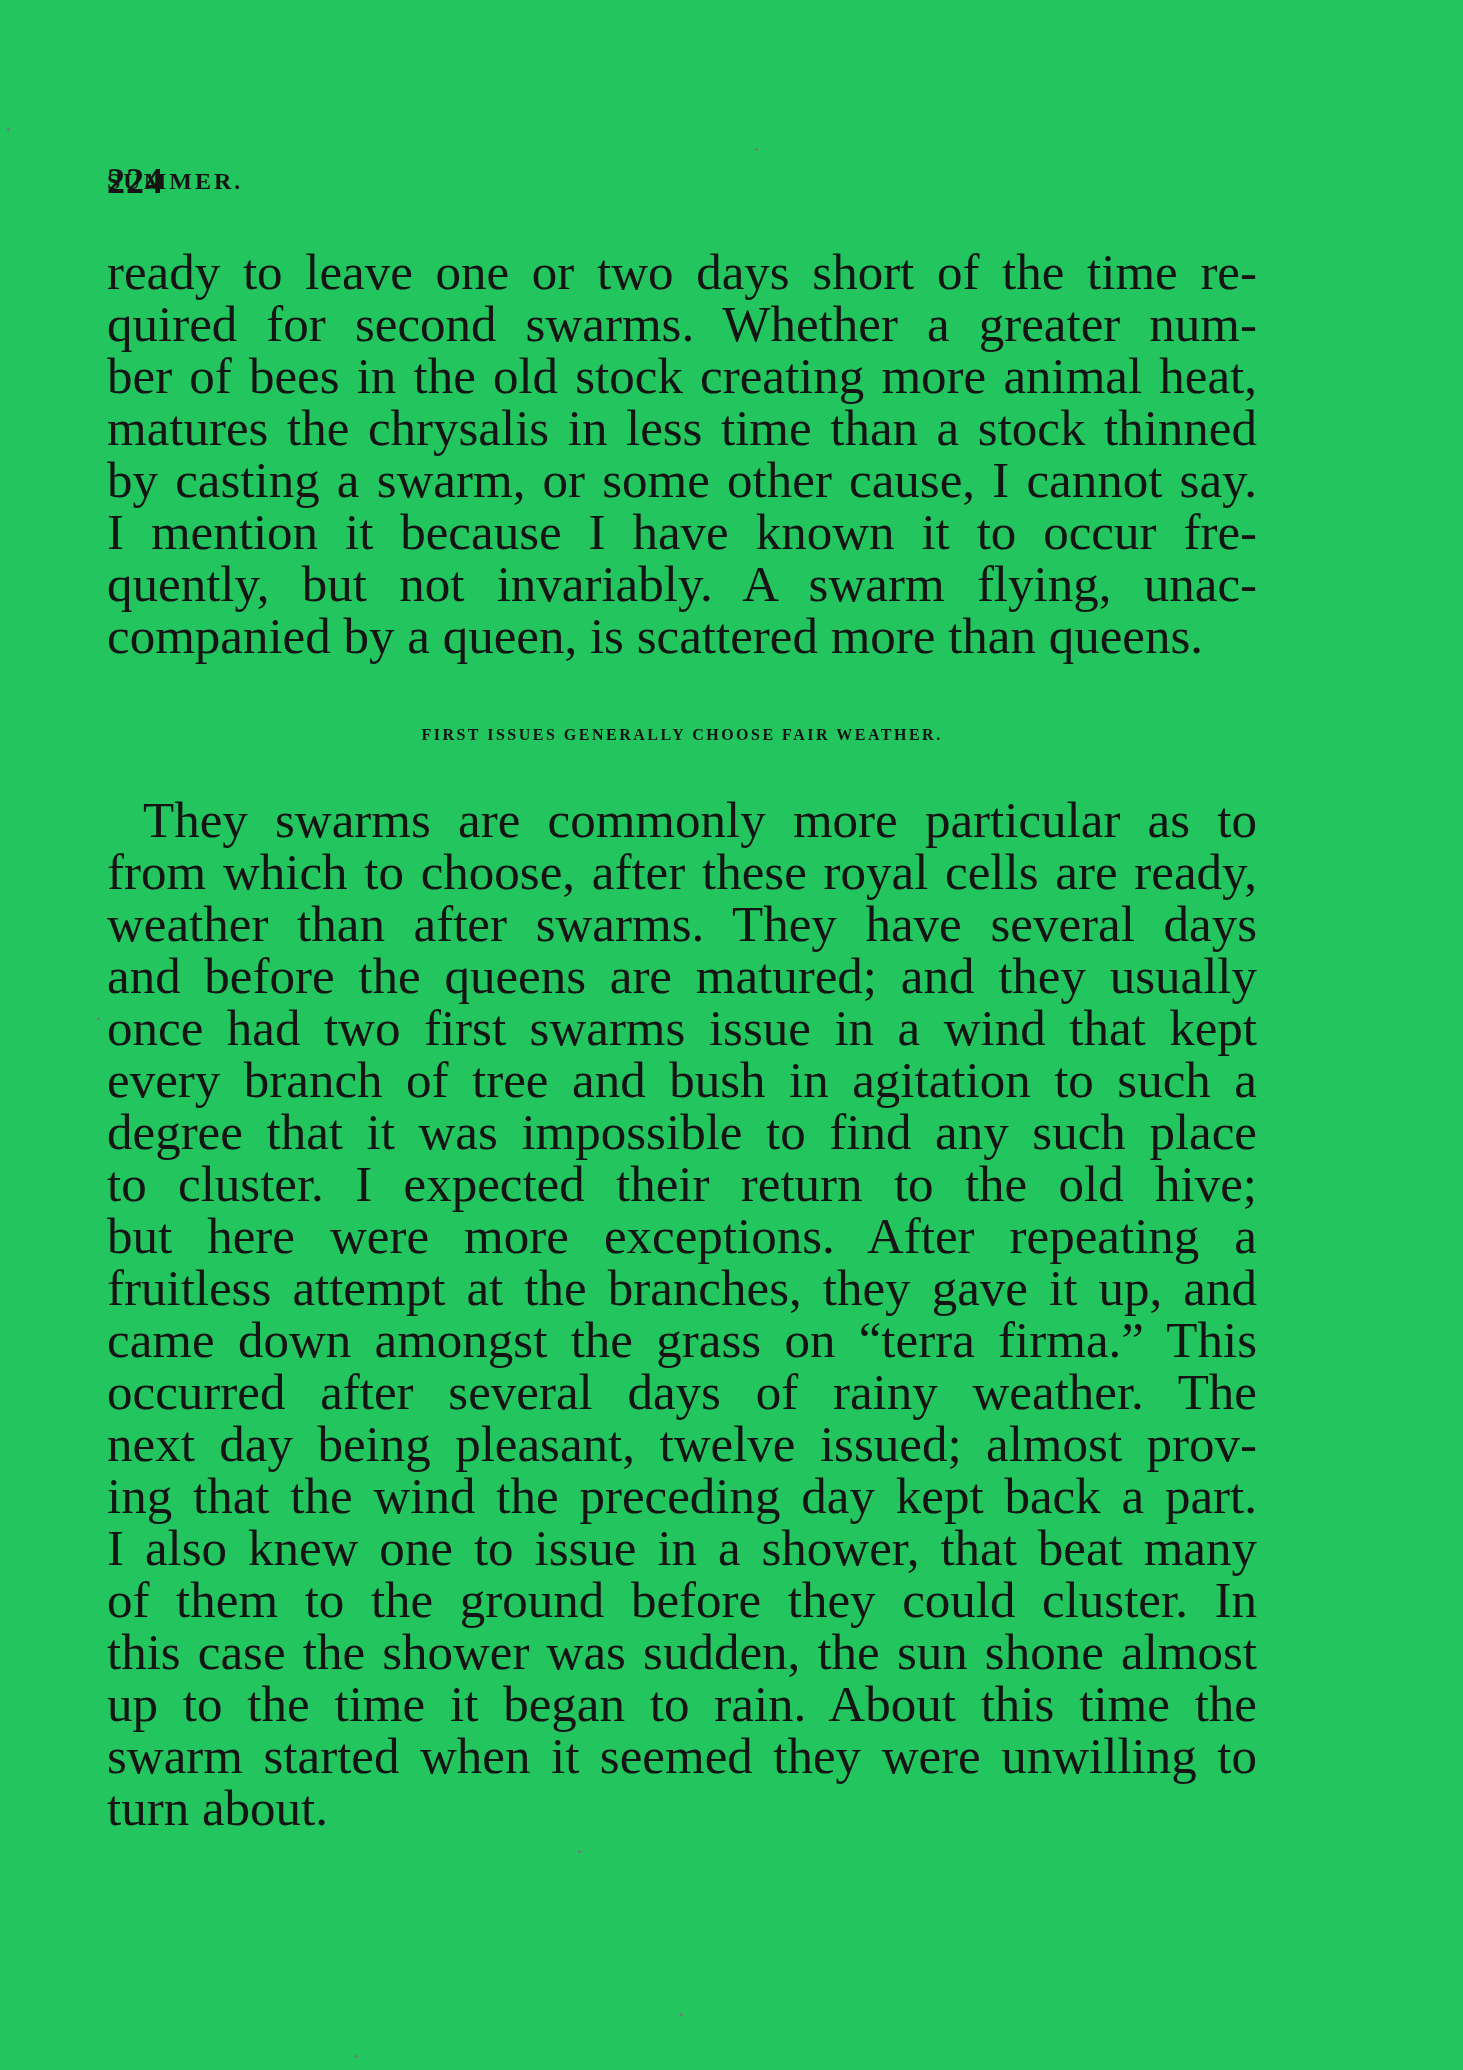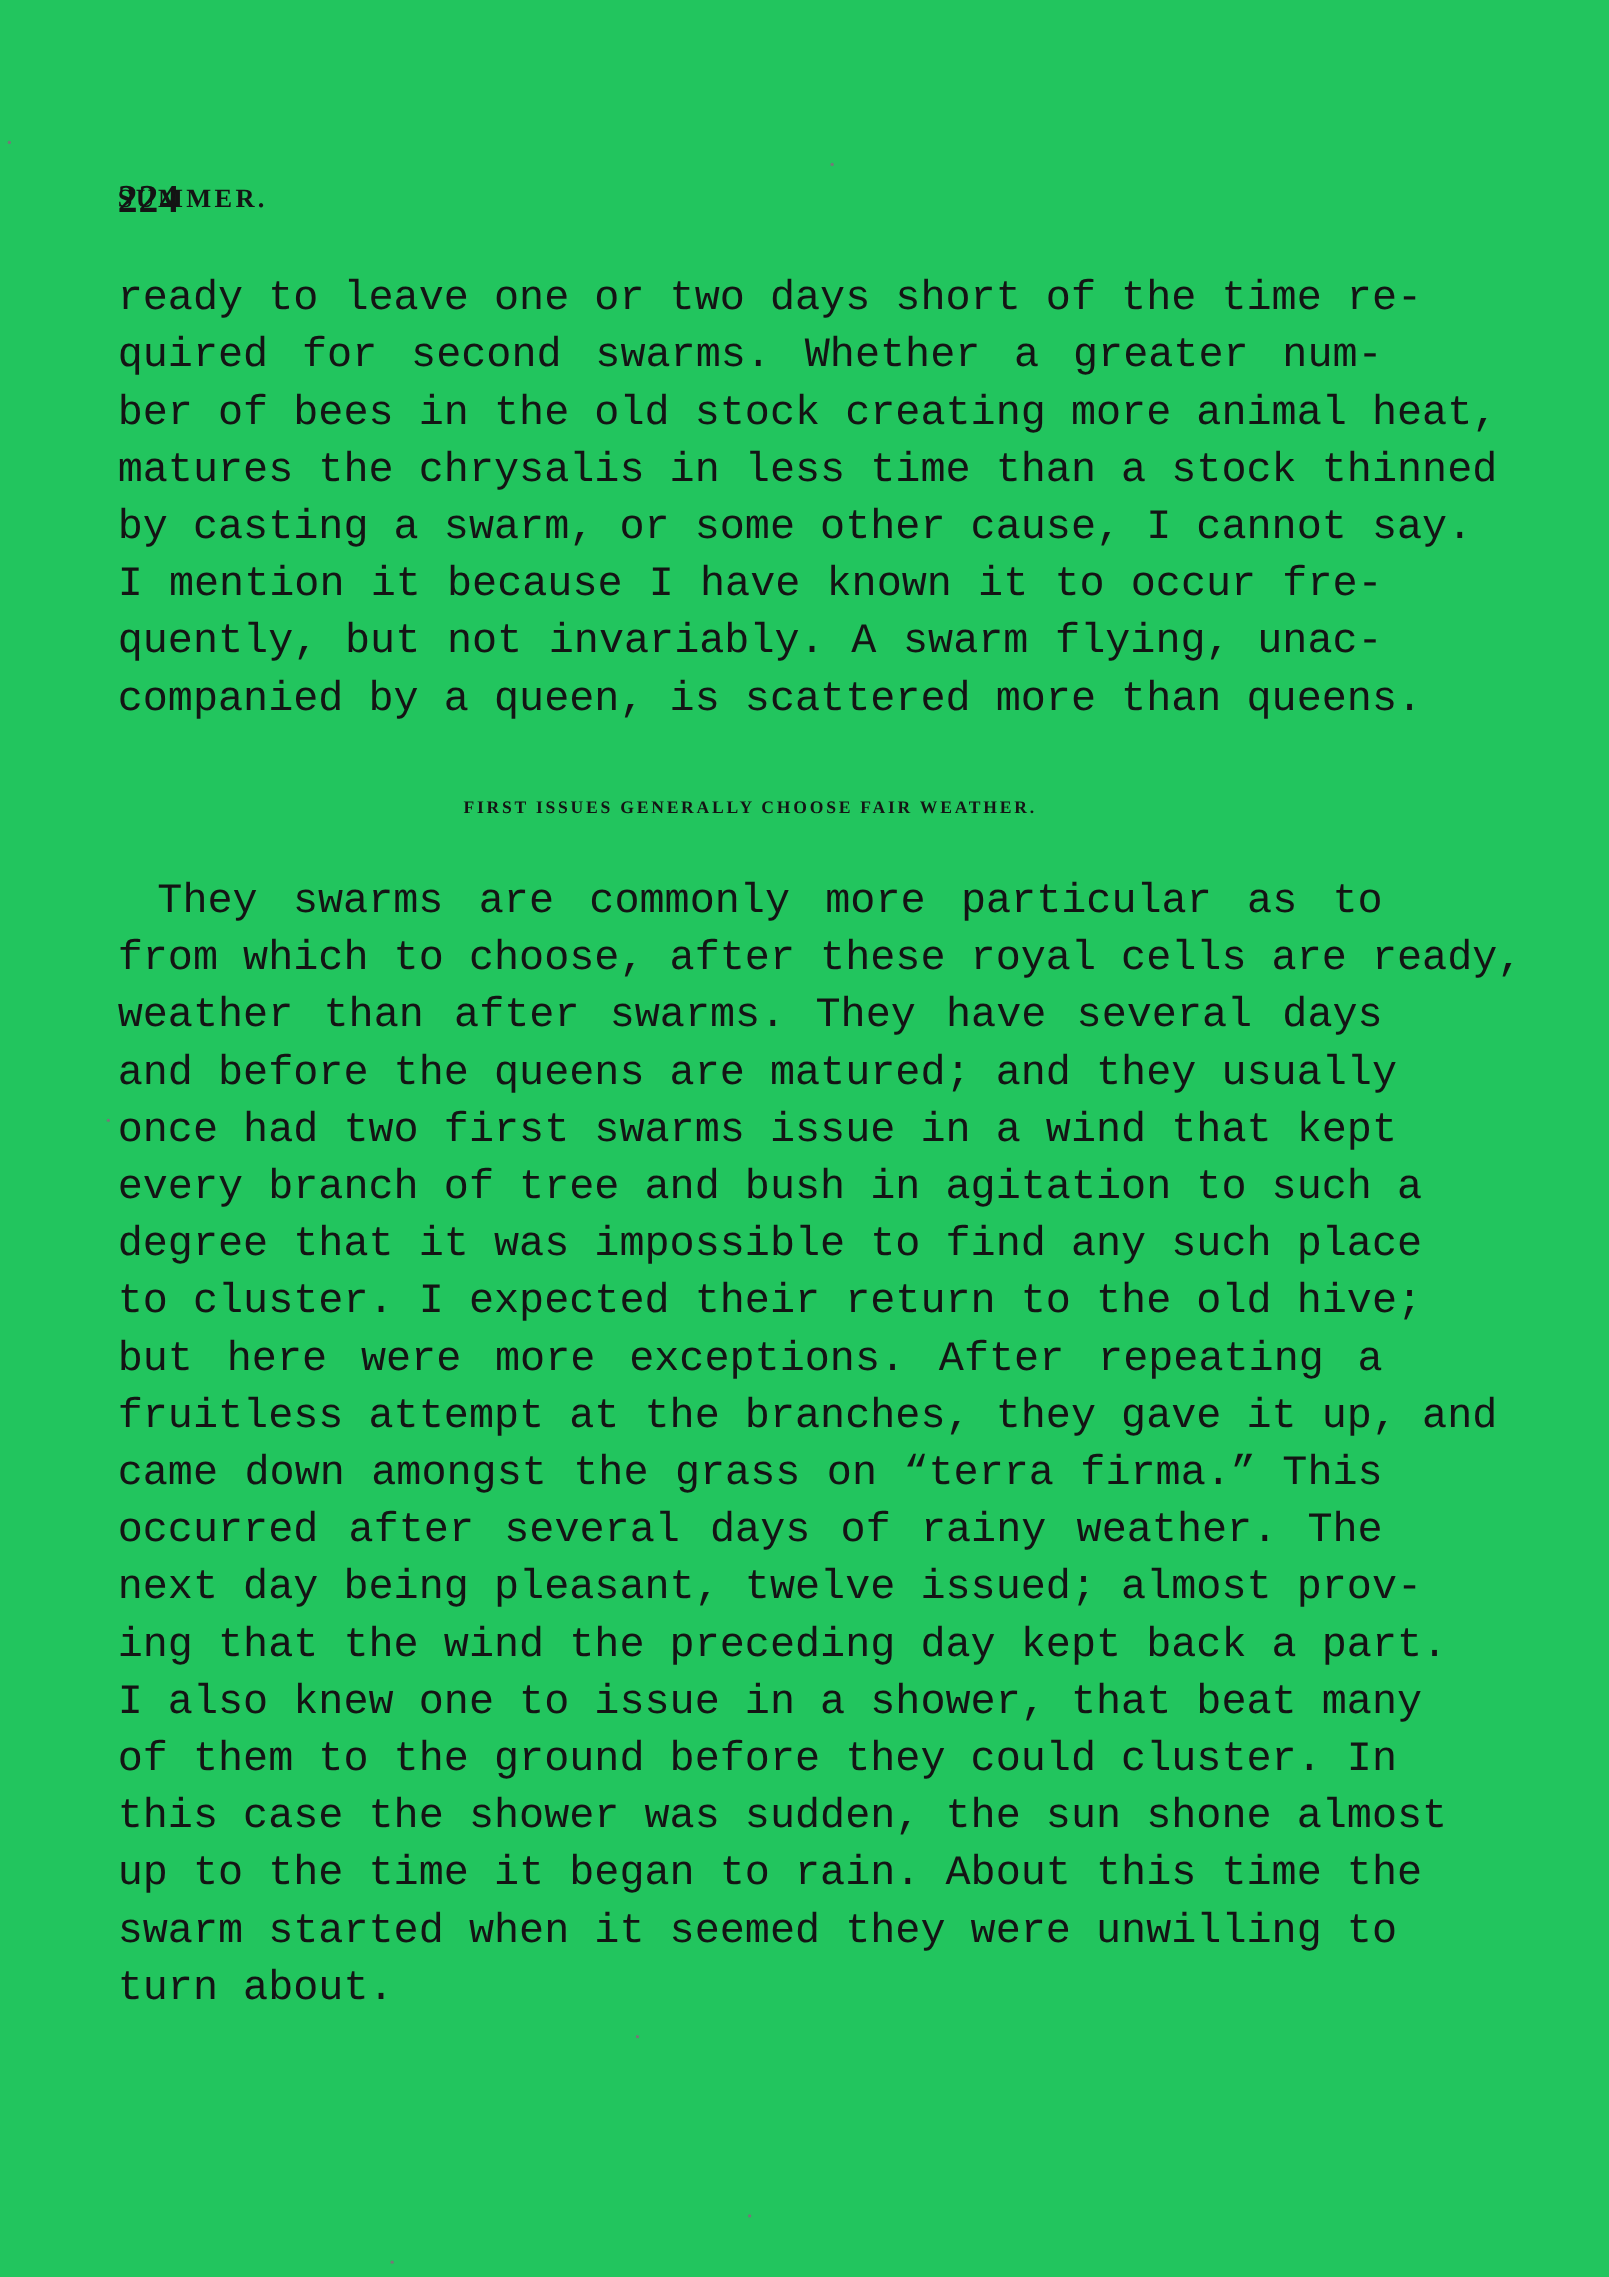--- a/index.html
+++ b/index.html
@@ -15,21 +15,21 @@
   .page-number {
     position: absolute; left: 0; top: 0;
     font-size: 36px; font-weight: bold; letter-spacing: 1px;
   }
   .running-title {
     position: absolute; left: 0; right: 0; top: 8px; text-align: left;
     font-size: 24px; font-weight: bold; letter-spacing: 3px;
   }
   .text-block {
     position: absolute; left: 107px; width: 1150px;
-    font-size: 38px; line-height: 52px; font-family: Liberation Mono, monospace;
+    font-size: 51px; line-height: 52px;
   }
   .line {
     display: block; white-space: nowrap; text-align: justify;
     text-align-last: justify; height: 52px; overflow: visible;
   }
   .line.last { text-align-last: left; }
   .line.indent { padding-left: 36px; }
   .subheading {
     position: absolute; left: 107px; width: 1150px; top: 726px;
     text-align: center; font-size: 16px; font-weight: bold; letter-spacing: 2.5px;

